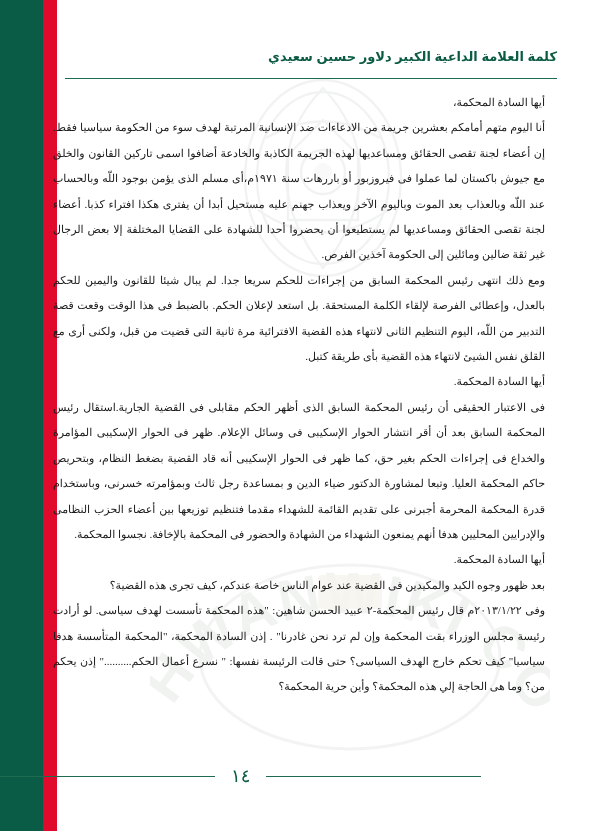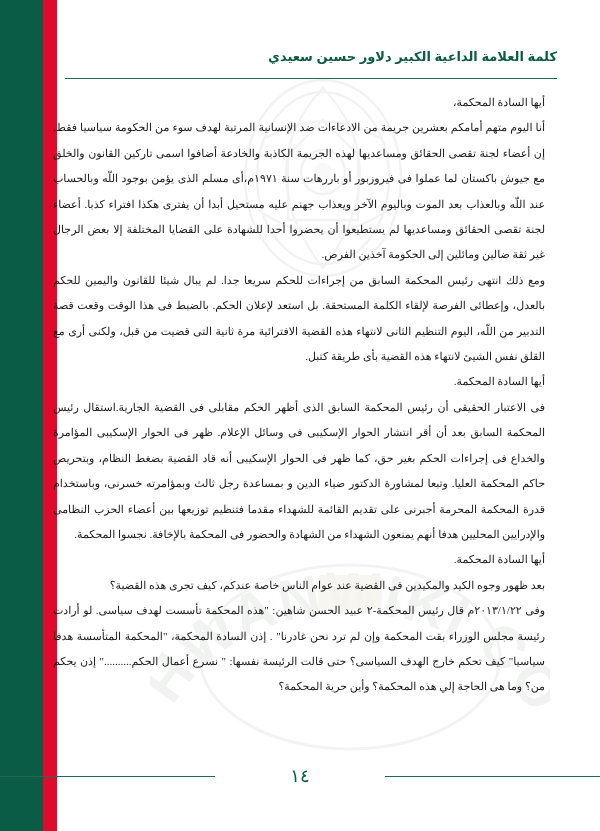--- a/index.html
+++ b/index.html
@@ -127,21 +127,21 @@
 
   
   .footer {
     position: absolute;
     left: 0;
     right: 0;
     bottom: 42px;
     height: 26px;
     display: flex;
     align-items: center;
-    justify-content: space-between;
+    justify-content: flex-end;
     z-index: 3;
   }
   .footer-line {
     height: 0;
     border-top: 1.4px solid #1d6b50;
     flex: 0 0 auto;
   }
   .footer-line-right { width: 215px; margin-left: 12px; }
   .footer-line-left  { width: 215px; margin-right: 12px; }
   .page-number {

